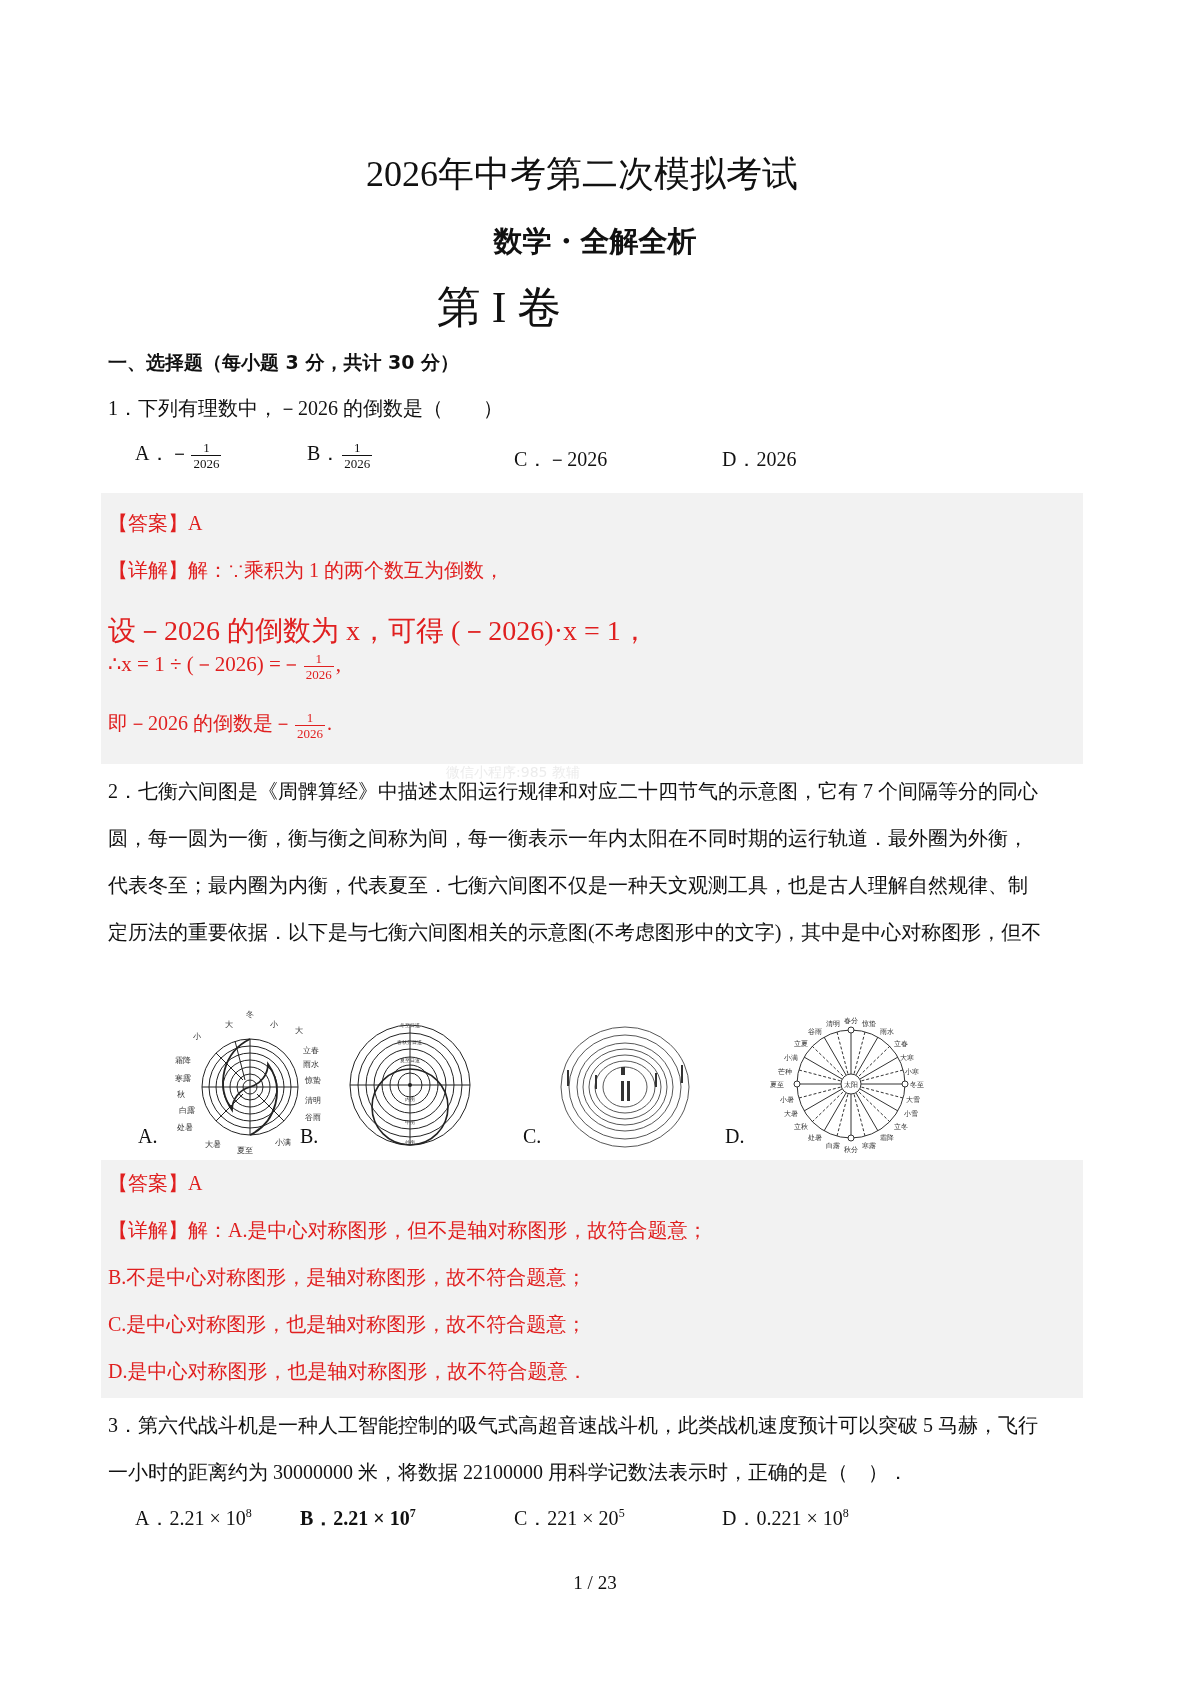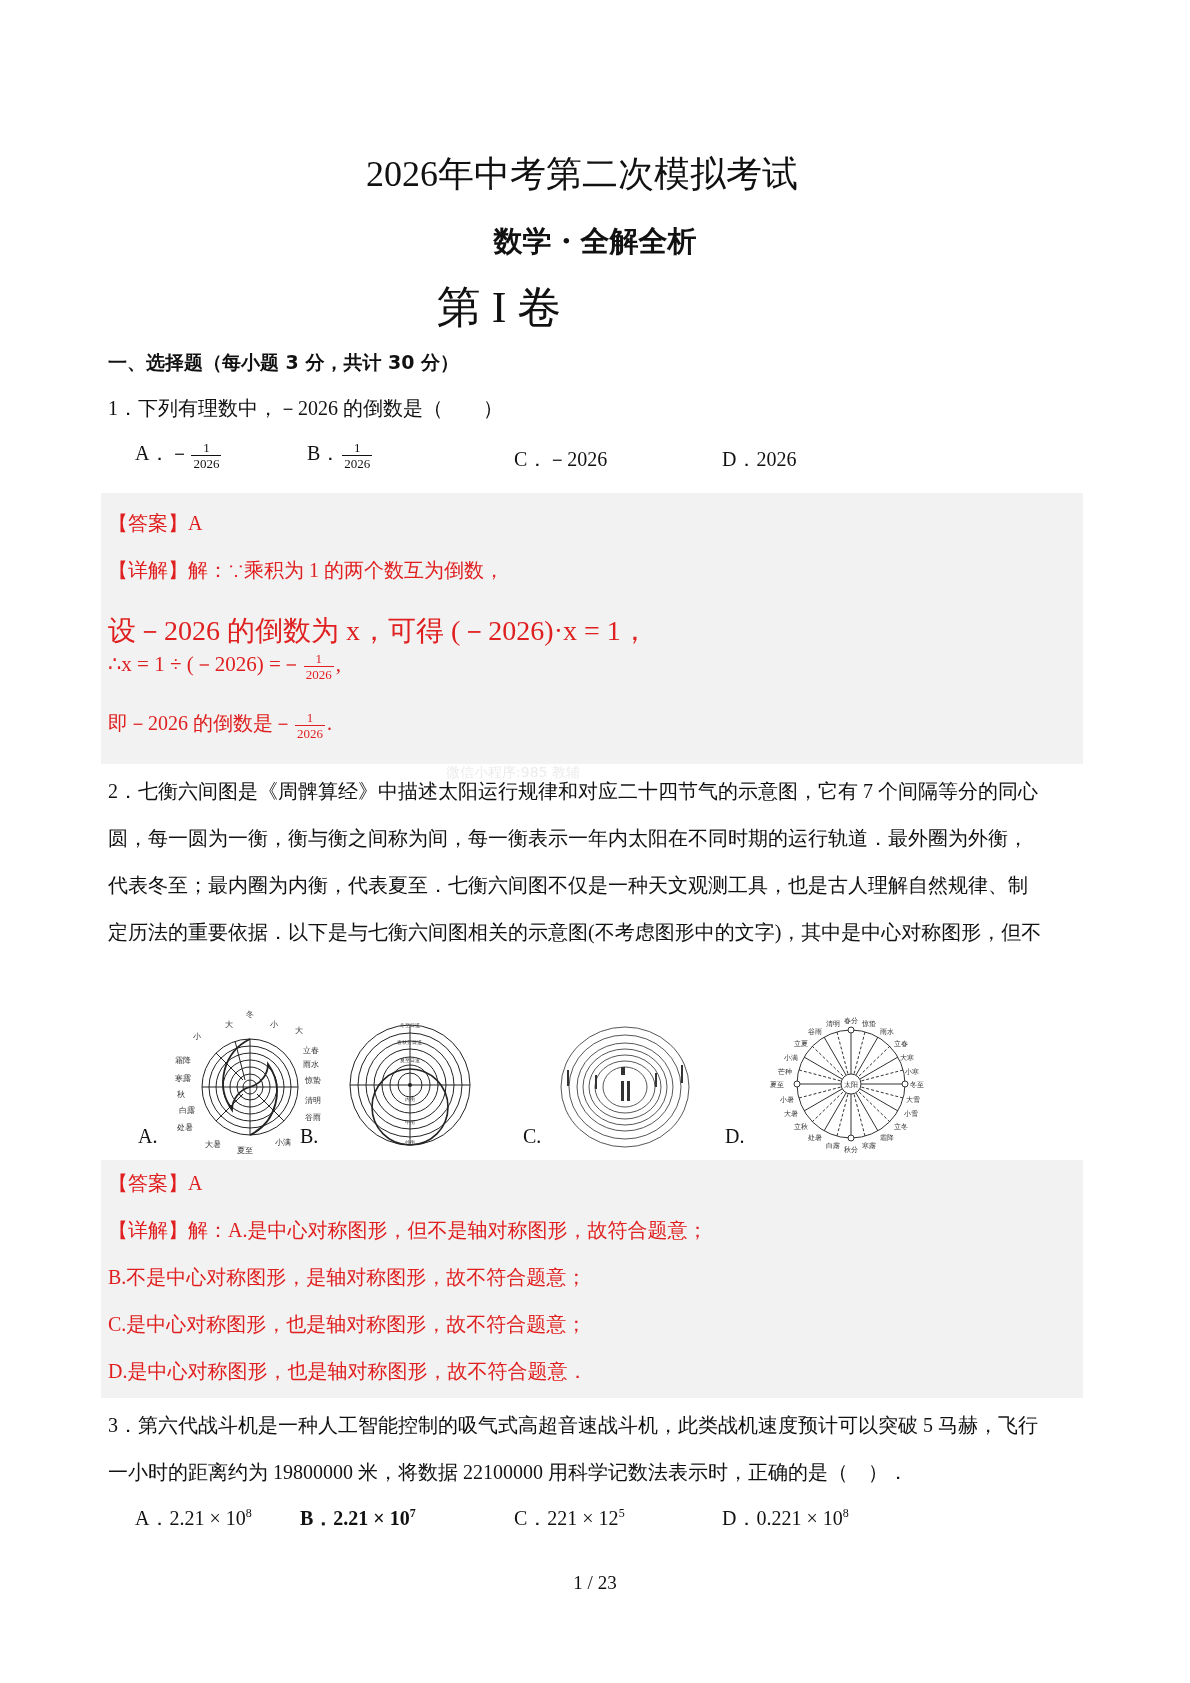--- a/index.html
+++ b/index.html
@@ -246,28 +246,28 @@
 </div>
 <div class="abs line red" style="left:108px;top:1217px;">
   <span>【详解】</span><span>解：A.是中心对称图形，但不是轴对称图形，故符合题意；</span>
 </div>
 <div class="abs line red" style="left:108px;top:1264px;">B.不是中心对称图形，是轴对称图形，故不符合题意；</div>
 <div class="abs line red" style="left:108px;top:1311px;">C.是中心对称图形，也是轴对称图形，故不符合题意；</div>
 <div class="abs line red" style="left:108px;top:1358px;">D.是中心对称图形，也是轴对称图形，故不符合题意．</div>
 
 <div class="abs para" style="top:1402px;">
   <div><span>3．</span><span>第六代战斗机是一种人工智能控制的吸气式高超音速战斗机，此类战机速度预计可以突破 5 马赫，飞行</span></div>
-  <div>一小时的距离约为 19800000 米，将数据 22100000 用科学记数法表示时，正确的是（　）．</div>
+  <div>一小时的距离约为 30000000 米，将数据 22100000 用科学记数法表示时，正确的是（　）．</div>
 </div>
 <div class="abs opt" style="left:135px;top:1505px;">
   <span>A．</span><span>2.21 × 10</span><sup>8</sup>
 </div>
 <div class="abs opt" style="left:300px;top:1505px;font-weight:bold;">
   <span>B．</span><span>2.21 × 10</span><sup>7</sup>
 </div>
 <div class="abs opt" style="left:514px;top:1505px;">
-  <span>C．</span><span>221 × 12</span><sup>5</sup>
+  <span>C．</span><span>221 × 20</span><sup>5</sup>
 </div>
 <div class="abs opt" style="left:722px;top:1505px;">
   <span>D．</span><span>0.221 × 10</span><sup>8</sup>
 </div>
 
 <div class="abs pageno">1 / 23</div>
 
 </body></html>

